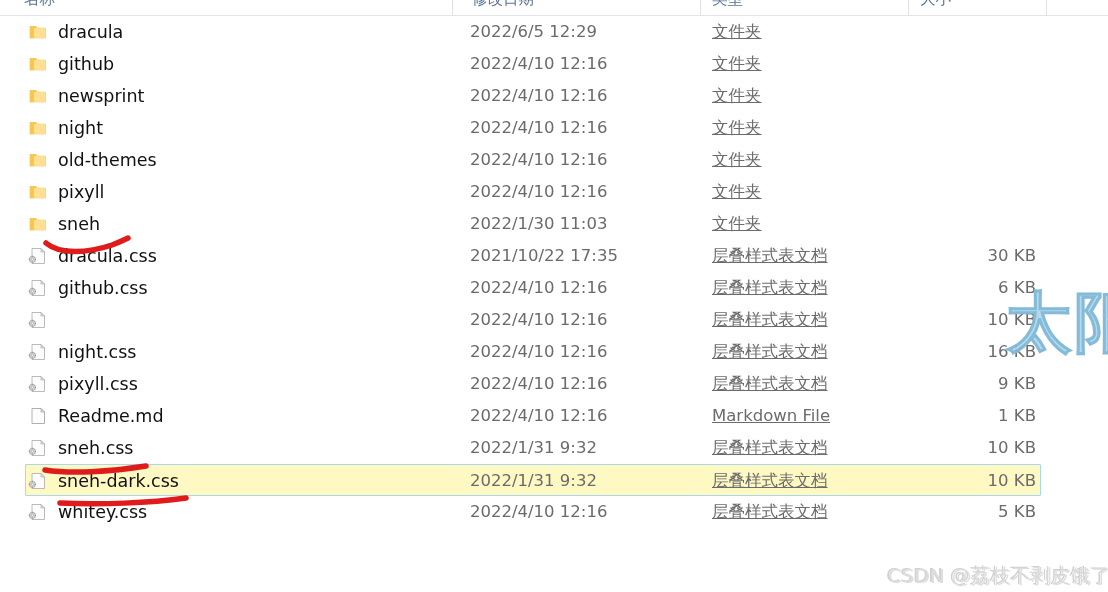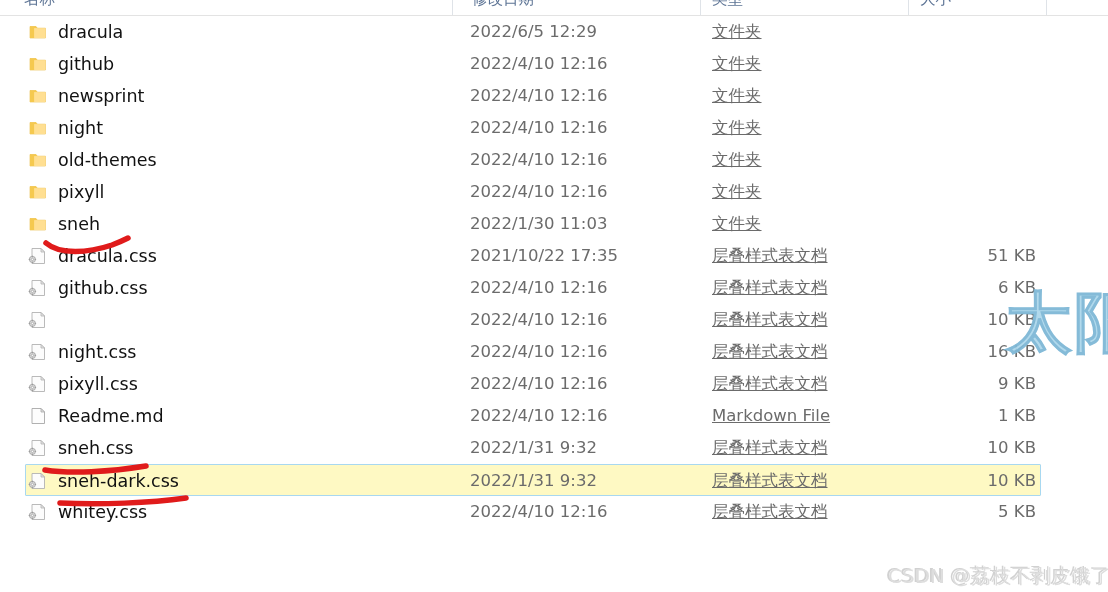--- a/index.html
+++ b/index.html
@@ -269,21 +269,21 @@
               <rect x="2.7" y="-0.45" width="1" height="1.5" fill="#9a9a9a"></rect>
               <rect x="2.7" y="5.4" width="1" height="1.5" fill="#9a9a9a"></rect>
               <rect x="-0.45" y="2.7" width="1.5" height="1" fill="#9a9a9a"></rect>
               <rect x="5.4" y="2.7" width="1.5" height="1" fill="#9a9a9a"></rect>
             </g>
           </svg>
         </span>
         <span class="cell c-name">dracula.css</span>
         <span class="cell c-date">2021/10/22 17:35</span>
         <span class="cell c-type">层叠样式表文档</span>
-        <span class="cell c-size">51 KB</span>
+        <span class="cell c-size">30 KB</span>
       </div>
       <div class="row">
         <span class="icon file-icon">
           <svg width="20" height="20" viewBox="0 0 20 20">
             <path d="M4 2.5 L13 2.5 L16.5 6 L16.5 17.5 L4 17.5 Z" fill="#fcfcfc" stroke="#b2b2b2" stroke-width="0.9"></path>
             <path d="M13 2.5 L13 6 L16.5 6 Z" fill="#e4e4e4" stroke="#b2b2b2" stroke-width="0.8"></path>
             <g transform="translate(1.2,10.2)">
               <circle cx="3.2" cy="3.2" r="3.1" fill="#d9d9d9" stroke="#9a9a9a" stroke-width="0.7"></circle>
               <circle cx="3.2" cy="3.2" r="1.15" fill="#fafafa" stroke="#9a9a9a" stroke-width="0.6"></circle>
               <rect x="2.7" y="-0.45" width="1" height="1.5" fill="#9a9a9a"></rect>

